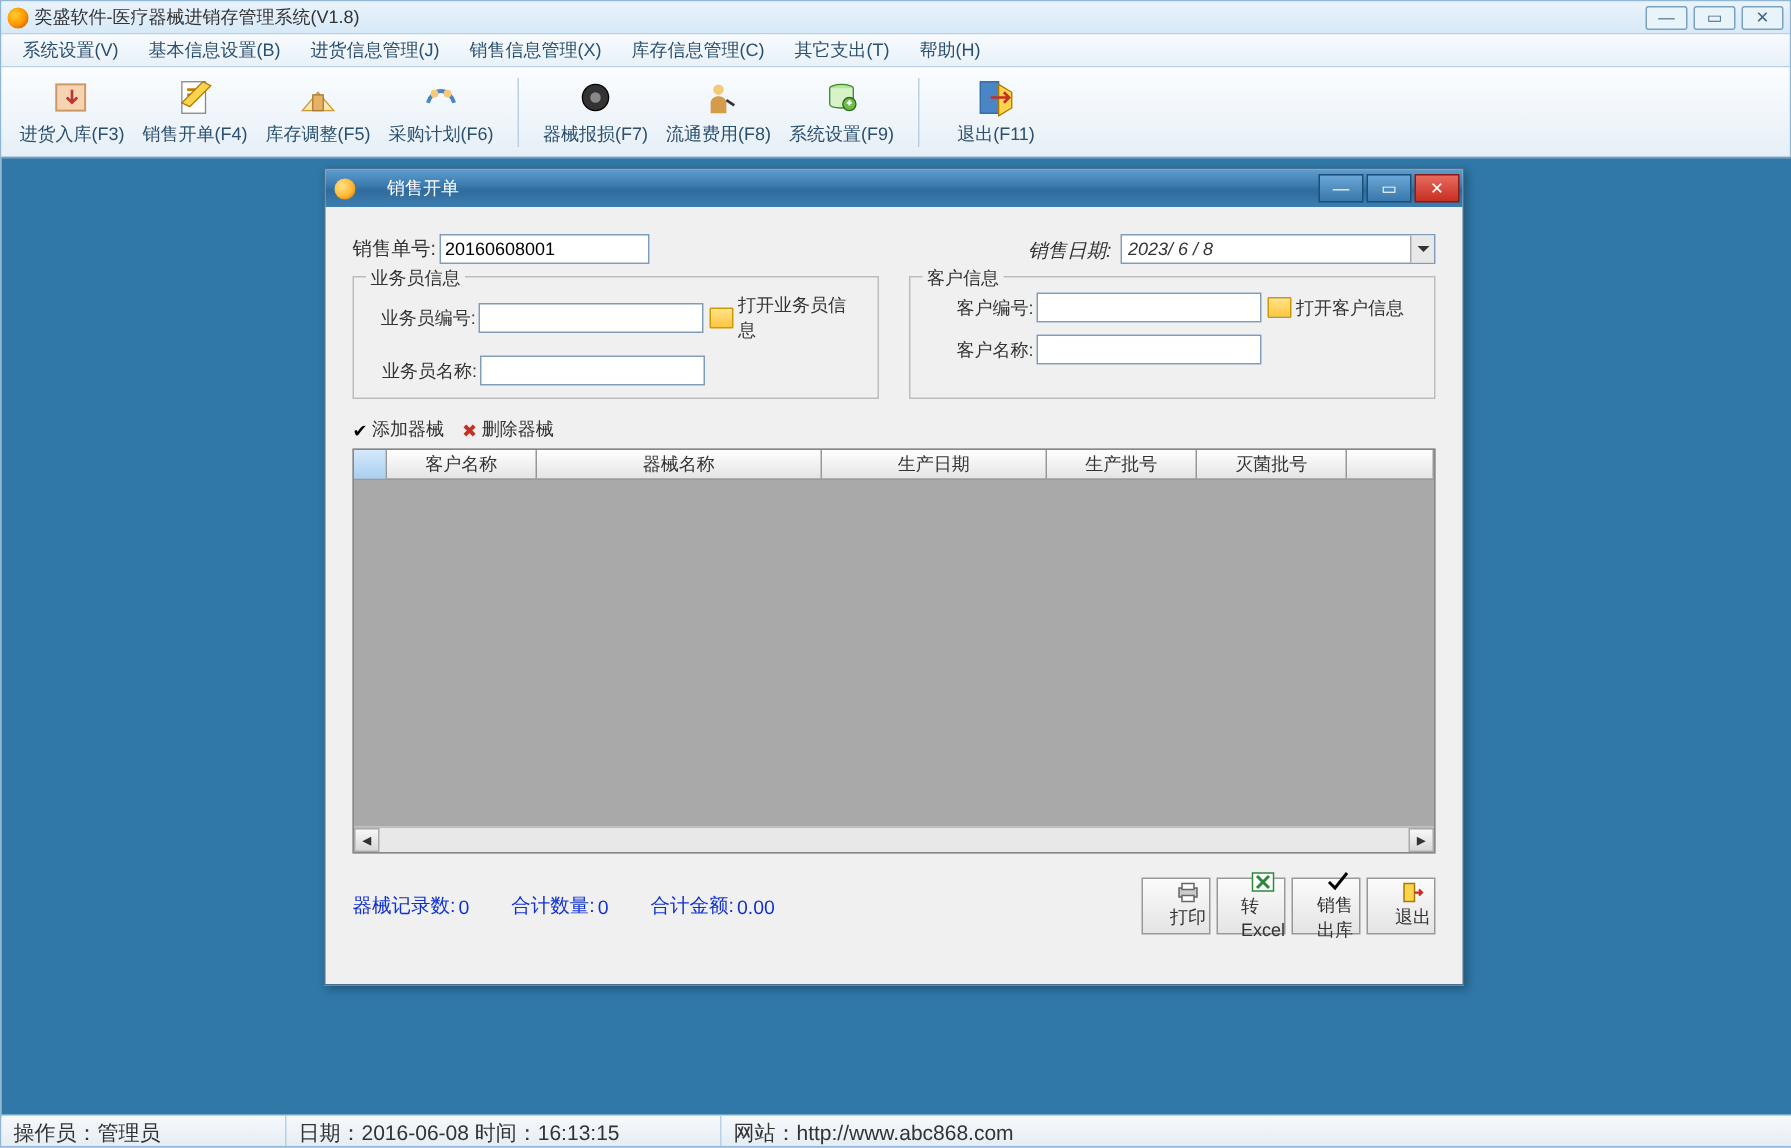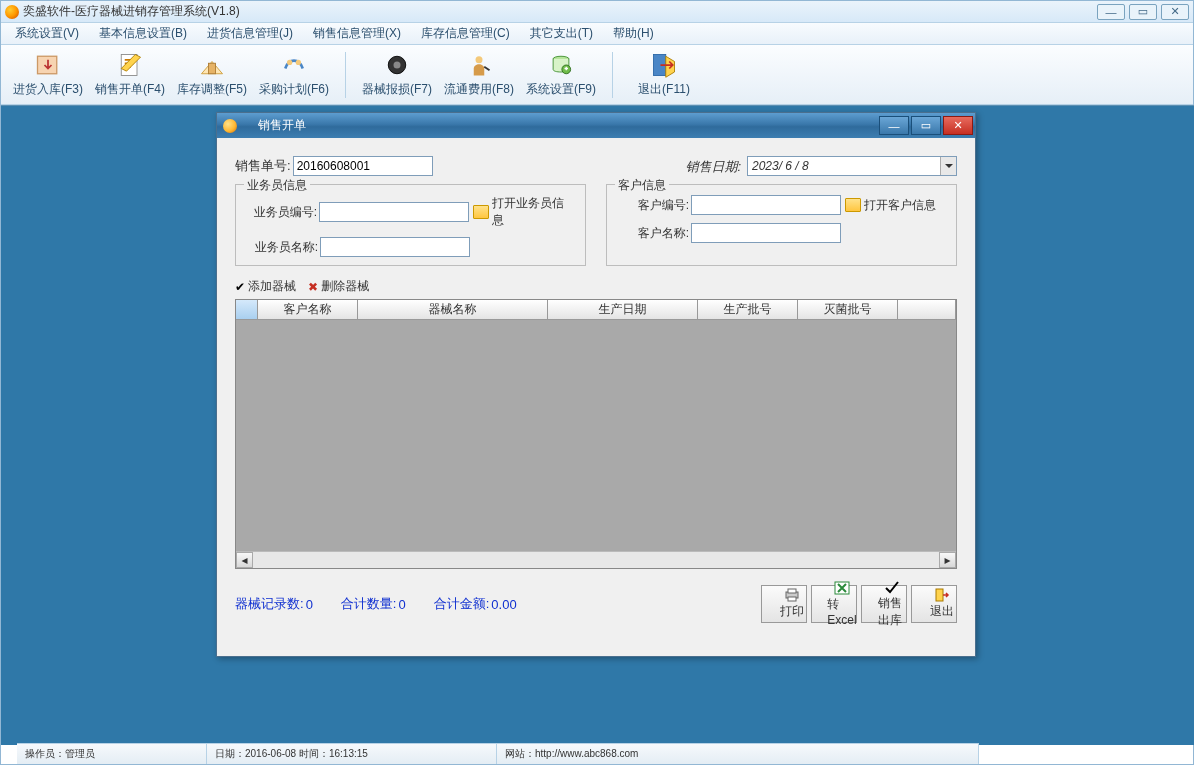--- a/index.html
+++ b/index.html
@@ -85,21 +85,21 @@
 
 
 .dlg-footer { display: flex; align-items: center; margin-top: 16px; font-size: 13px; }
 .dlg-footer .k { color: #1030d0; font-weight: 500; }
 .dlg-footer .v { color: #1030d0; margin-left: 2px; margin-right: 28px; }
 .dlg-footer .btns { margin-left: auto; display: flex; gap: 4px; }
 .sqbtn { width: 46px; height: 38px; background: linear-gradient(#fbfbfb,#e4e4e4); border: 1px solid #999; display: flex; flex-direction: column; align-items: center; justify-content: center; font-size: 12px; cursor: default; padding-left: 16px; }
 .sqbtn .sico { width: 16px; height: 14px; margin-bottom: 1px; }
 
 
-.statusbar { position: absolute; left: 16px; bottom: 0; width: 962px; height: 21px; background: linear-gradient(#f6f9fc,#e4edf4); border-top: 1px solid #b7d2e6; display: flex; font-size: 10px; color: #333; }
+.statusbar { position: absolute; left: 0; bottom: 0; width: 1194px; height: 21px; background: linear-gradient(#f6f9fc,#e4edf4); border-top: 1px solid #b7d2e6; display: flex; font-size: 14px; color: #333; }
 .status-cell { padding: 3px 8px; border-right: 1px solid #b7d2e6; }
 .sc0 { width: 190px; }
 .sc1 { width: 290px; }
 .sc2 { flex: 1; }
 </style>
 </head>
 <body>
 
 <div class="outer-window">
 

